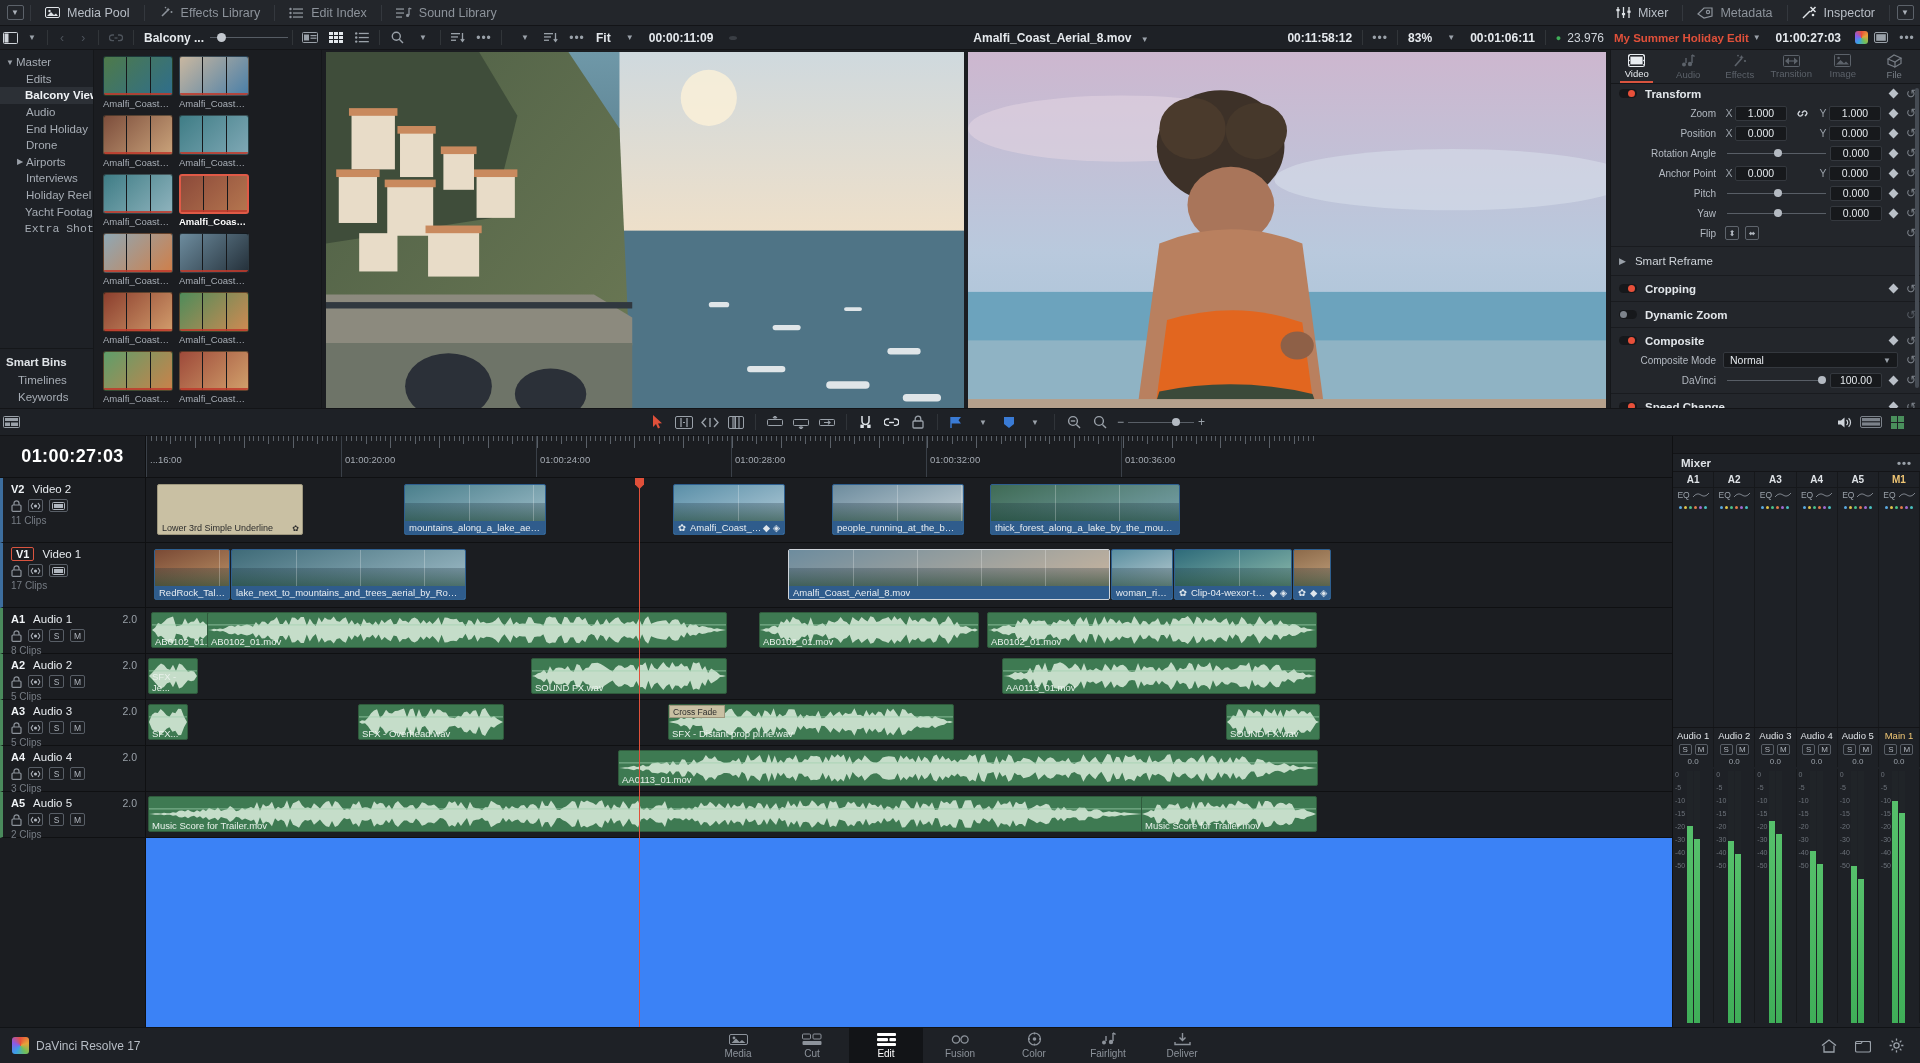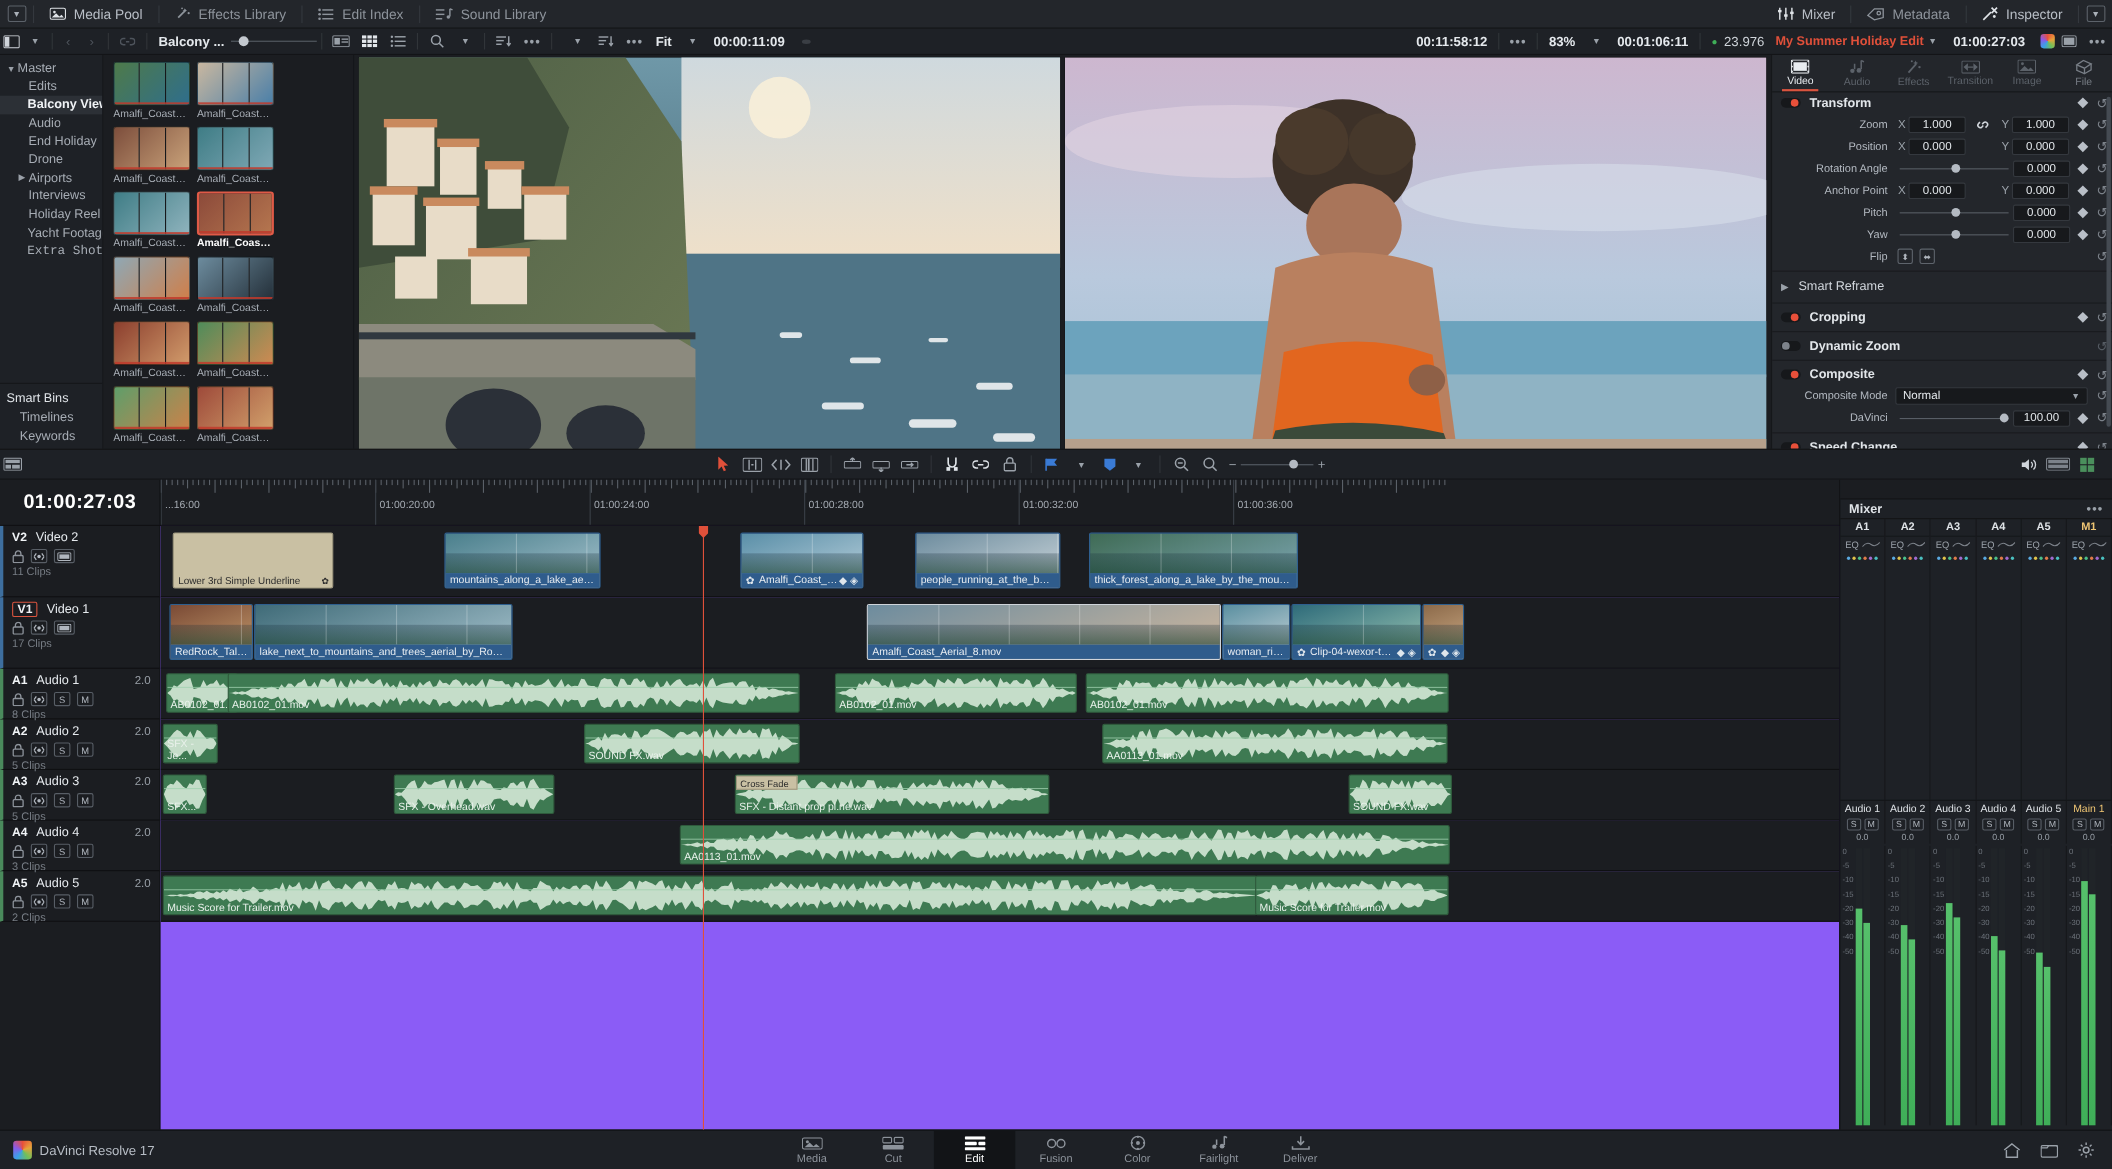--- a/index.html
+++ b/index.html
@@ -46,21 +46,21 @@
 
   
   .bintree{ width:94px; background:#1e2126; border-right:1px solid #15171a;
             display:flex; flex-direction:column; font-size:11.5px;}
   .bt-list{ flex:1; padding-top:4px; overflow:hidden;}
   .bt-row{ height:16.6px; display:flex; align-items:center; color:#a7adb5; padding-left:6px; }
   .bt-row.sel{ background:#2c3036; color:#f0f3f6; font-weight:bold;}
   .bt-row .tw{ width:12px; color:#9aa0a8; font-size:8px; display:flex;justify-content:center;}
   .bt-row .lbl{ white-space:nowrap; overflow:hidden;}
   .bt-foot{ border-top:1px solid #15171a; padding:4px 0 3px 6px;}
-  .bt-foot .h{ color:#dfe3e7; font-weight:normal; font-size:11.5px; padding:3px 0 4px;}
+  .bt-foot .h{ color:#dfe3e7; font-weight:bold; font-size:11.5px; padding:3px 0 4px;}
   .bt-foot .r{ height:16.6px;display:flex;align-items:center;color:#a7adb5;padding-left:12px;}
 
   
   .pool{ width:228px; background:#1b1d21; border-right:1px solid #15171a;
          padding:6px 0 0 6px; display:flex; flex-wrap:wrap; align-content:flex-start;
          gap:0px; overflow:hidden;}
   .thumb{ width:70px; margin:0 3px 6px 3px; }
   .thumb .img{ width:70px;height:40px;border-radius:3px;overflow:hidden;position:relative;
                border:1px solid rgba(0,0,0,.5); background:#2a2e34;}
   .thumb.sel .img{ border:2px solid #e05a47; }
@@ -143,21 +143,21 @@
   .tblock.aud{ border-left:3px solid #4a8a5c;}
   .tb-r1{ display:flex;align-items:center;gap:8px;height:16px;}
   .tb-num{ color:#f1f4f7; font-weight:bold; font-size:11px;}
   .tb-num.boxed{ border:1px solid #d9543f; border-radius:2px; padding:0px 4px; }
   .tb-nm{ color:#e6eaee; font-size:11.5px;}
   .tb-ch{ margin-left:auto; margin-right:8px; color:#9aa1a9; font-size:10.5px;}
   .tb-r2{ display:flex;align-items:center;gap:6px;height:17px;color:#8d939b;}
   .minibtn{ width:15px;height:13px;border:1px solid #585e66;border-radius:2px;
             display:flex;align-items:center;justify-content:center;color:#b0b6be;font-size:8.5px;}
   .tb-clips{ color:#777d85; font-size:10px; padding-top:1px;}
-  .tlanes{ flex:1; position:relative; background:#8b5cf6; overflow:hidden;}
+  .tlanes{ flex:1; position:relative; background:#3b82f6; overflow:hidden;}
   .lane{ position:absolute; left:0; right:0; border-bottom:1px solid #0f1012;}
   .lane.vlane{ background:#1b1d21;}
   .lane.alane{ background:#1b1d21;}
   .clip{ position:absolute; border-radius:2px; overflow:hidden;}
   .vclip{ border:1px solid #2e5f8f; background:#27456a;}
   .vclip.sel{ border:1px solid #cfd4da; }
   .vclip .nm{ position:absolute;left:0;right:0;bottom:0;height:13px;background:#2f5c8c;
               color:#e7ecf1;font-size:9.5px;padding:0 4px;white-space:nowrap;overflow:hidden;
               display:flex;align-items:center;}
   .aclip{ border:1px solid #2f5a3c; background:#3e7a52; }
@@ -413,20 +413,24 @@
               <rect x="0" y="7.6" width="5" height="1.3"></rect>
             </g>
             <path d="M11.5 1 v8 M9.8 7.2 L11.5 9.4 L13.2 7.2" stroke="#9aa1a9" stroke-width="1.3" fill="none"></path>
           </svg>
       </div>
       <div class="b2-ico" style="letter-spacing:1px;">•••</div>
       <div class="b2-txt">Fit</div>
       <div class="b2-ico" style="font-size:8px;">▼</div>
       <div class="b2-txt">00:00:11:09</div>
       <div style="width:8px;height:4px;border-radius:50%;background:#3a3e44;margin-left:10px;"></div>
+      <div style="position:absolute;left:0;right:0;text-align:center;pointer-events:none;">
+        <span class="b2-txt">Amalfi_Coast_Aerial_8.mov</span>
+        <span style="font-size:8px;color:#9aa1a9;">▼</span>
+      </div>
       <div style="margin-left:auto;display:flex;align-items:center;">
         <div class="b2-txt">00:11:58:12</div>
         <div class="b2-sep"></div>
         <div class="b2-ico" style="letter-spacing:1px;">•••</div>
         <div class="b2-sep"></div>
         <div class="b2-txt">83%</div>
         <div class="b2-ico" style="font-size:8px;">▼</div>
         <div class="b2-txt">00:01:06:11</div>
         <div class="b2-sep"></div>
         <span style="color:#3fae58;font-size:9px;padding-left:6px;">●</span>

